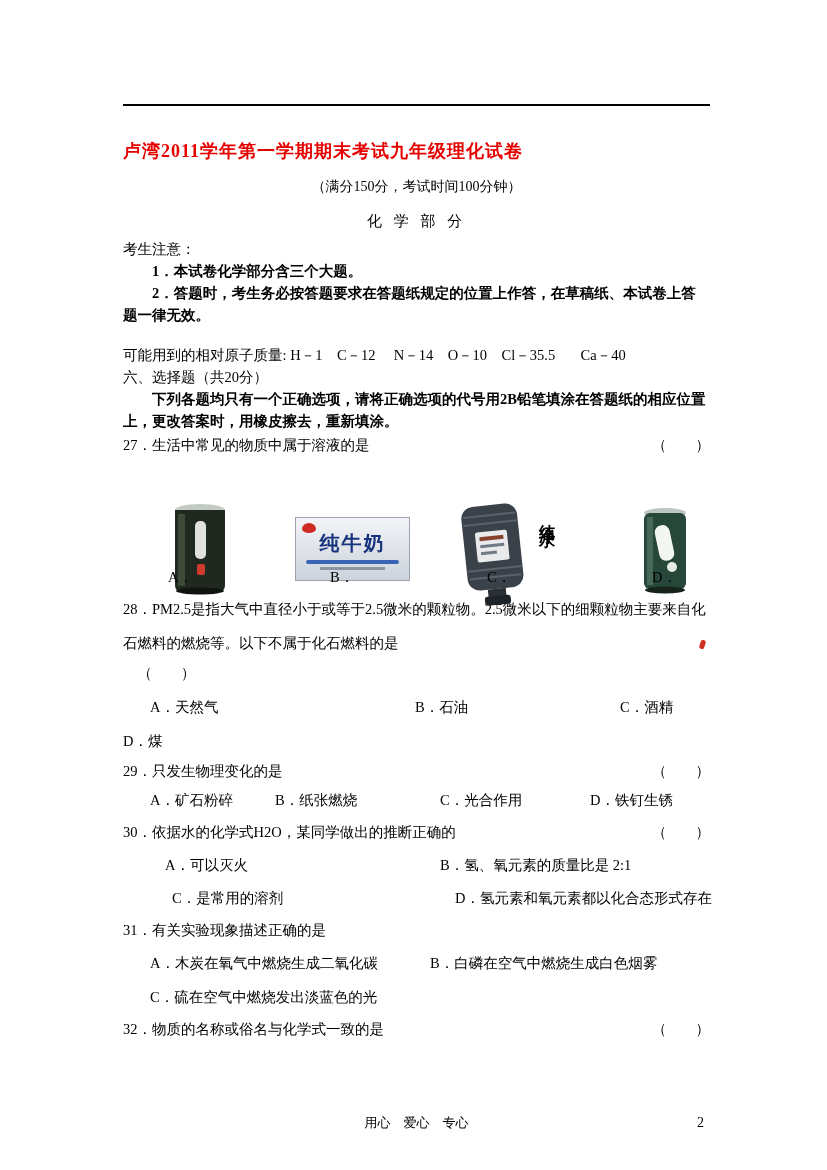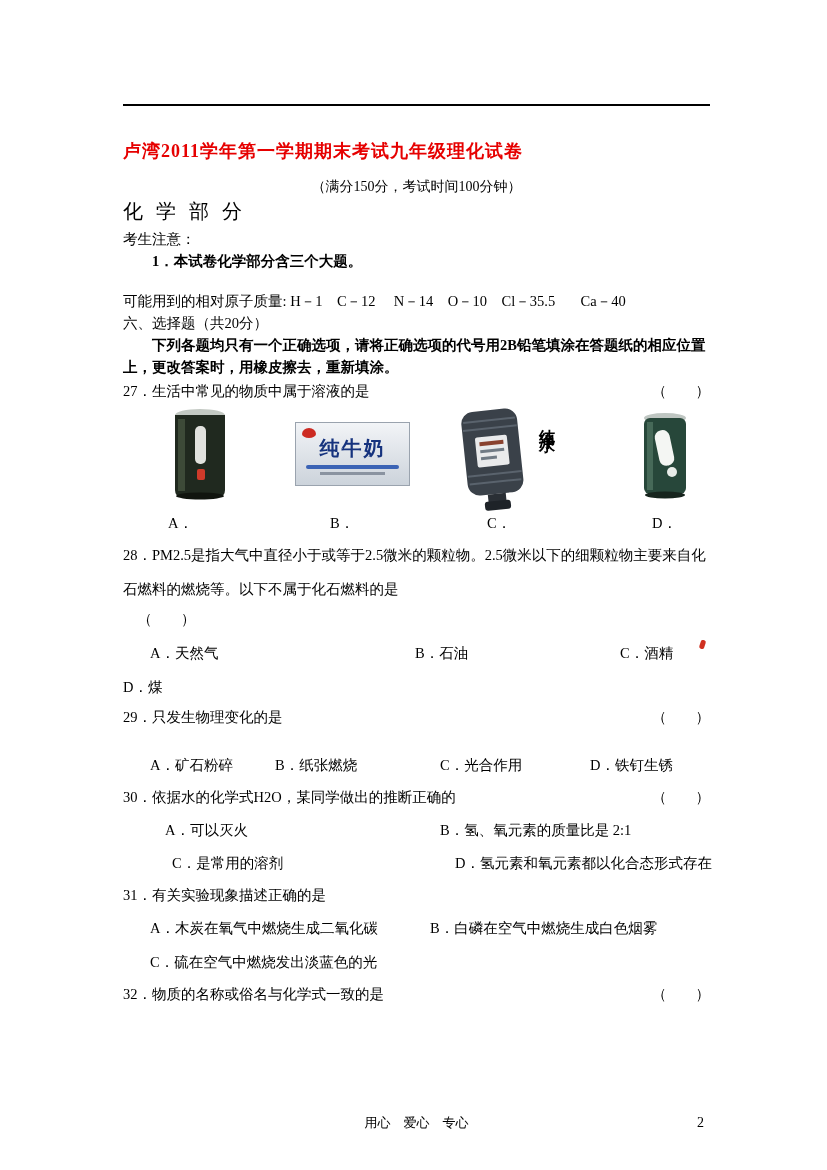--- a/index.html
+++ b/index.html
@@ -10,33 +10,33 @@
     font-family:"Liberation Serif","DejaVu Serif",serif;
     color:#000;
     font-size:14.5px;
     overflow:hidden;
   }
   .content{position:absolute;left:123px;top:0;width:587px;}
   .rule{margin-top:104px;border-top:2px solid #000;height:0;}
   .title{margin-top:32px;height:26px;line-height:26px;text-align:left;
          font-size:18px;font-weight:bold;color:#e60000;letter-spacing:1px;}
   .subtitle{margin-top:12px;height:22px;line-height:22px;text-align:center;font-size:14px;}
-  .section-label{margin-top:2px;height:22px;line-height:22px;font-size:20px;letter-spacing:4px;}
+  .section-label{margin-top:12px;height:22px;line-height:22px;text-align:center;font-size:15px;letter-spacing:4px;}
   .ln{line-height:22px;}
   .notice-head{margin-top:6px;height:22px;}
   .indent2{text-indent:2em;font-weight:bold;}
   .atomic{margin-top:18px;height:22px;}
   .pre{white-space:pre-wrap;}
   .qrow{display:flex;justify-content:space-between;line-height:22px;}
   .optrow{position:relative;height:22px;line-height:22px;}
   .abs{position:absolute;top:0;white-space:nowrap;}
   .q28p{line-height:34px;}
   
   .figure{position:relative;height:130px;margin-top:6px;}
-  .fig{position:absolute;}
+  .fig{position:absolute;margin-top:41px;}
   .figlab{position:absolute;top:104px;line-height:22px;}
   .carton{width:115px;height:64px;border:1px solid #9aa3ae;
           background:linear-gradient(#f2f4f7,#ccd3db);box-sizing:border-box;}
   .carton-logo{position:absolute;left:6px;top:5px;width:14px;height:10px;
                background:#cc2a22;border-radius:50% 50% 50% 50%/60% 60% 40% 40%;}
   .carton-text{margin-top:12px;text-align:center;color:#16337e;font-weight:bold;
                font-size:20px;letter-spacing:2px;font-family:"Liberation Sans","DejaVu Sans",sans-serif;}
   .carton-wave{margin:3px 10px 0 10px;height:4px;background:#3b63b5;border-radius:2px;}
   .carton-smalltext{margin:3px 24px 0 24px;height:3px;background:#8a93a0;}
   .jug-side-label{writing-mode:vertical-rl;text-orientation:upright;
@@ -55,20 +55,21 @@
   <div class="content">
 
     <div class="rule"></div>
 
     <div class="title">卢湾2011学年第一学期期末考试九年级理化试卷</div>
     <div class="subtitle">（满分150分，考试时间100分钟）</div>
     <div class="section-label">化  学  部  分</div>
 
     <div class="ln notice-head">考生注意：</div>
     <div class="ln indent2">1．本试卷化学部分含三个大题。</div>
+    <div class="ln indent2">2．答题时，考生务必按答题要求在答题纸规定的位置上作答，在草稿纸、本试卷上答题一律无效。</div>
 
     <div class="ln atomic pre">可能用到的相对原子质量: H－1    C－12     N－14    O－10    Cl－35.5       Ca－40</div>
 
     <div class="ln">六、选择题（共20分）</div>
     <div class="ln indent2">下列各题均只有一个正确选项，请将正确选项的代号用2B铅笔填涂在答题纸的相应位置上，更改答案时，用橡皮擦去，重新填涂。</div>
 
     <div class="qrow" style="margin-top:2px">
       <span>27．生活中常见的物质中属于溶液的是</span>
       <span>（　　）</span>
     </div>
@@ -136,21 +137,21 @@
       <span class="abs" style="left:27px">A．天然气</span>
       <span class="abs" style="left:292px">B．石油</span>
       <span class="abs" style="left:497px">C．酒精</span>
     </div>
     <div class="ln" style="margin-top:12px">D．煤</div>
 
     <div class="qrow" style="margin-top:8px">
       <span>29．只发生物理变化的是</span>
       <span>（　　）</span>
     </div>
-    <div class="optrow" style="margin-top:26px">
+    <div class="optrow" style="margin-top:7px">
       <span class="abs" style="left:27px">A．矿石粉碎</span>
       <span class="abs" style="left:152px">B．纸张燃烧</span>
       <span class="abs" style="left:317px">C．光合作用</span>
       <span class="abs" style="left:467px">D．铁钉生锈</span>
     </div>
 
     <div class="qrow" style="margin-top:10px">
       <span>30．依据水的化学式H2O，某同学做出的推断正确的</span>
       <span>（　　）</span>
     </div>

